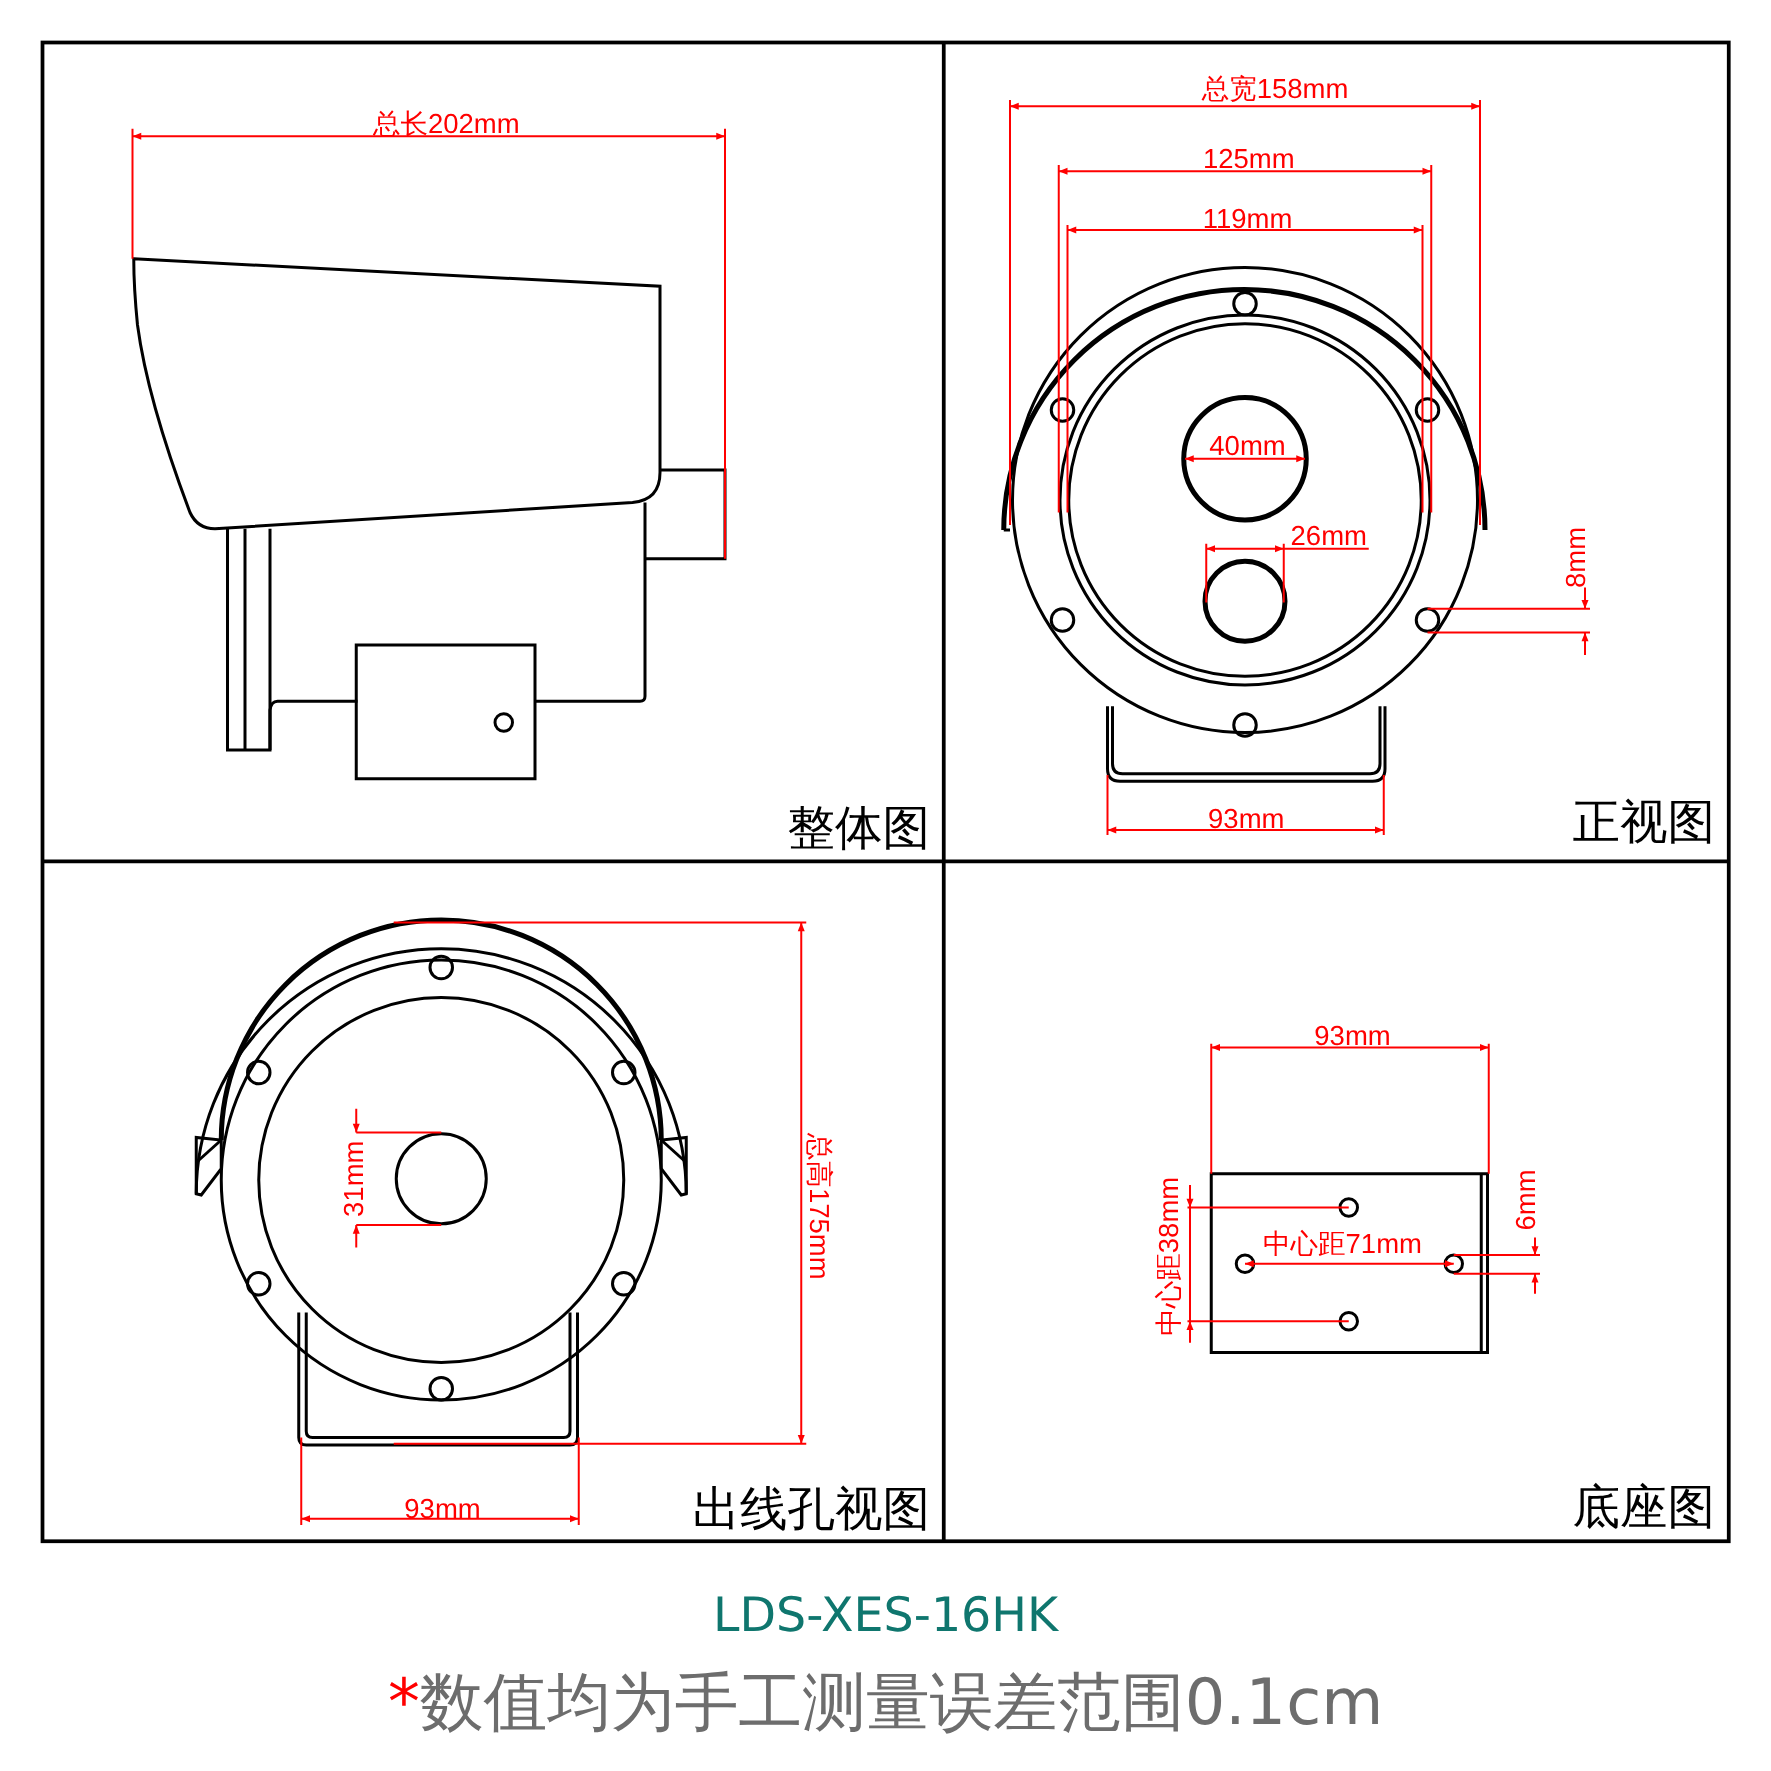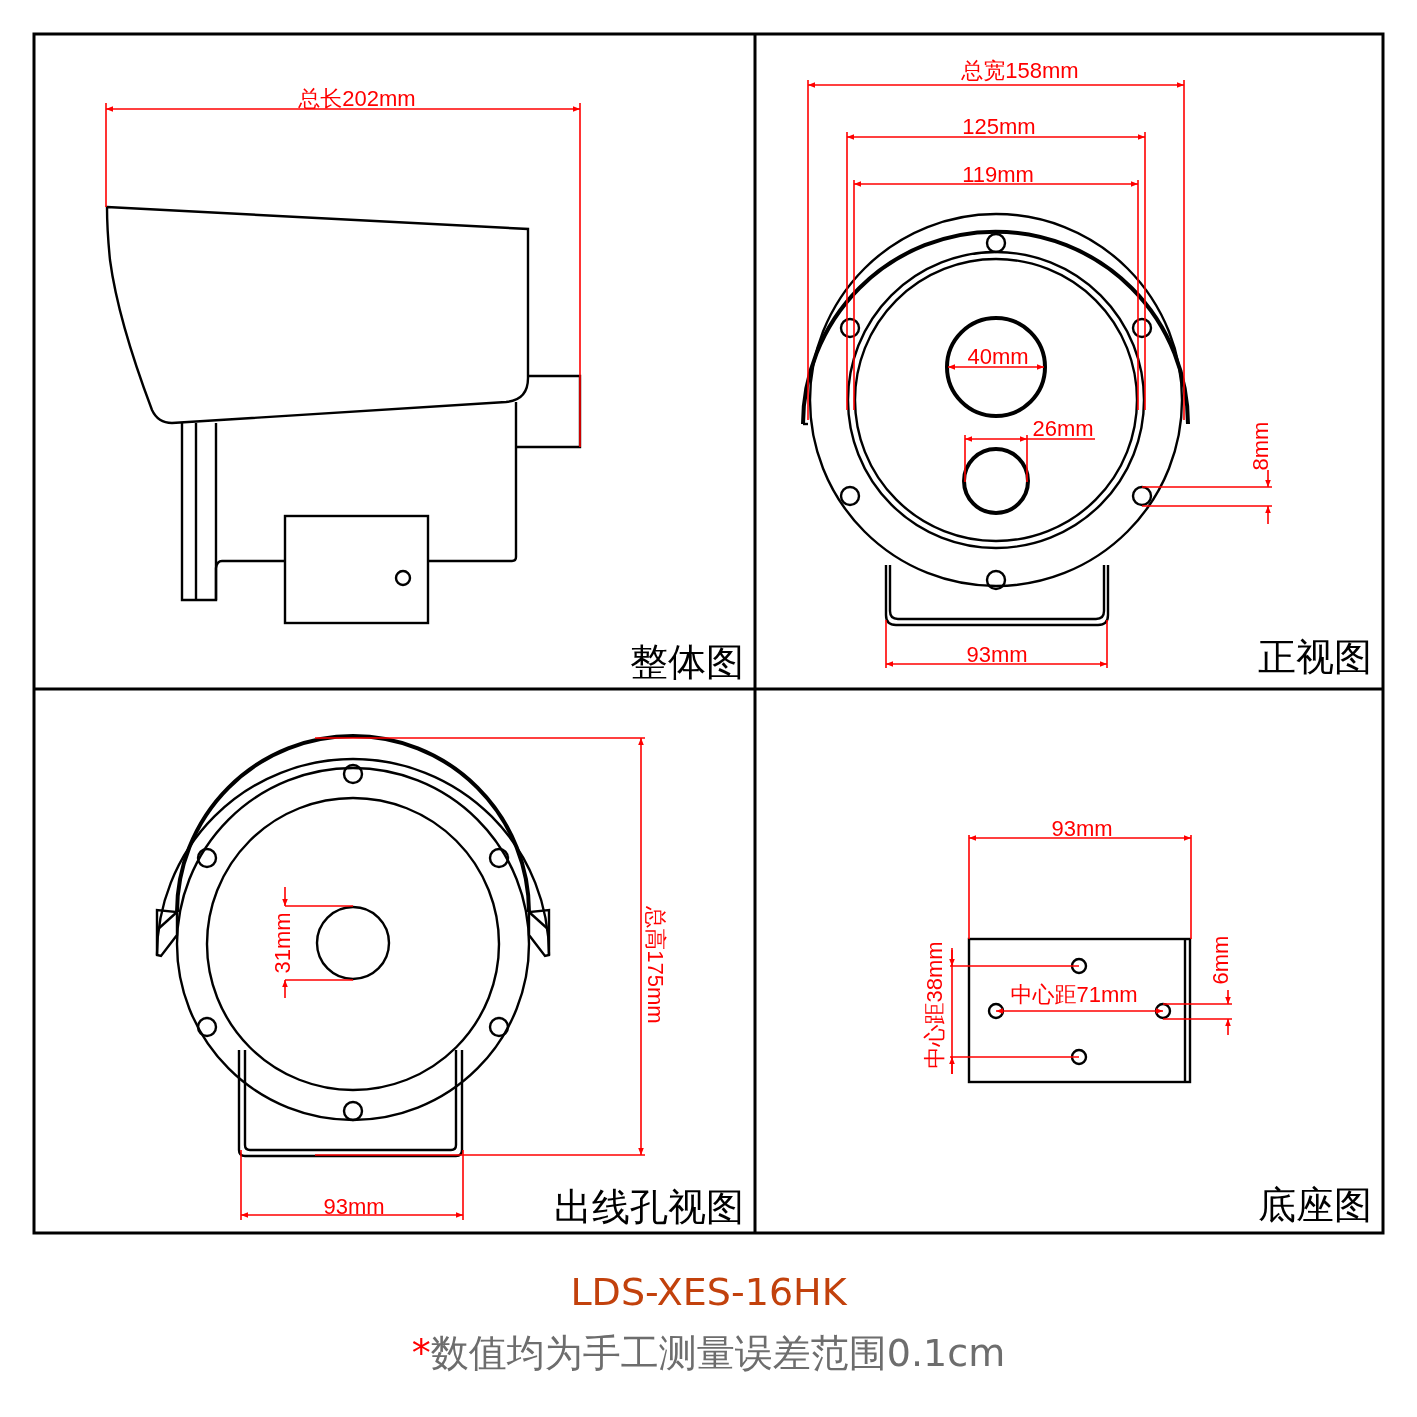--- a/index.html
+++ b/index.html
@@ -2,23 +2,23 @@
 <html><head>
   <meta charset="utf-8">
   <style>
     html, body { margin: 0; padding: 0; background: #ffffff; }
     body { width: 1417px; height: 1417px; position: relative; overflow: hidden;
            font-family: "DejaVu Sans", "Liberation Sans", sans-serif; }
     #drawing { position: absolute; left: 0; top: 0; }
     .dim { fill: #ff0000; font-family: "Liberation Sans", "DejaVu Sans", sans-serif; font-size: 22px; }
     .panel-title { fill: #000000; font-family: "DejaVu Sans", sans-serif; font-size: 38px; }
     .footer-model { position: absolute; left: 0; width: 1417px; top: 1270px; text-align: center;
-           font-family: "DejaVu Sans", sans-serif; font-size: 38px; color: #c2410c; }
+           font-family: "DejaVu Sans", sans-serif; font-size: 38px; color: #0f766e; }
     .footer-note { position: absolute; left: 0; width: 1417px; top: 1328px; text-align: center;
-           font-family: "DejaVu Sans", sans-serif; font-size: 38px; color: #6d6d6d; }
+           font-family: "DejaVu Sans", sans-serif; font-size: 51px; color: #6d6d6d; }
     .footer-note .star { color: #ff0000; }
     .k { fill: none; stroke: #000; stroke-width: 2.4; }
     .kb { fill: none; stroke: #000; stroke-width: 4; }
     .r { fill: none; stroke: #ff0000; stroke-width: 1.6; }
   </style>
 </head>
 <body>
 
 <svg id="drawing" width="1417" height="1417" viewBox="0 0 1417 1417" xmlns="http://www.w3.org/2000/svg">
   <defs>

